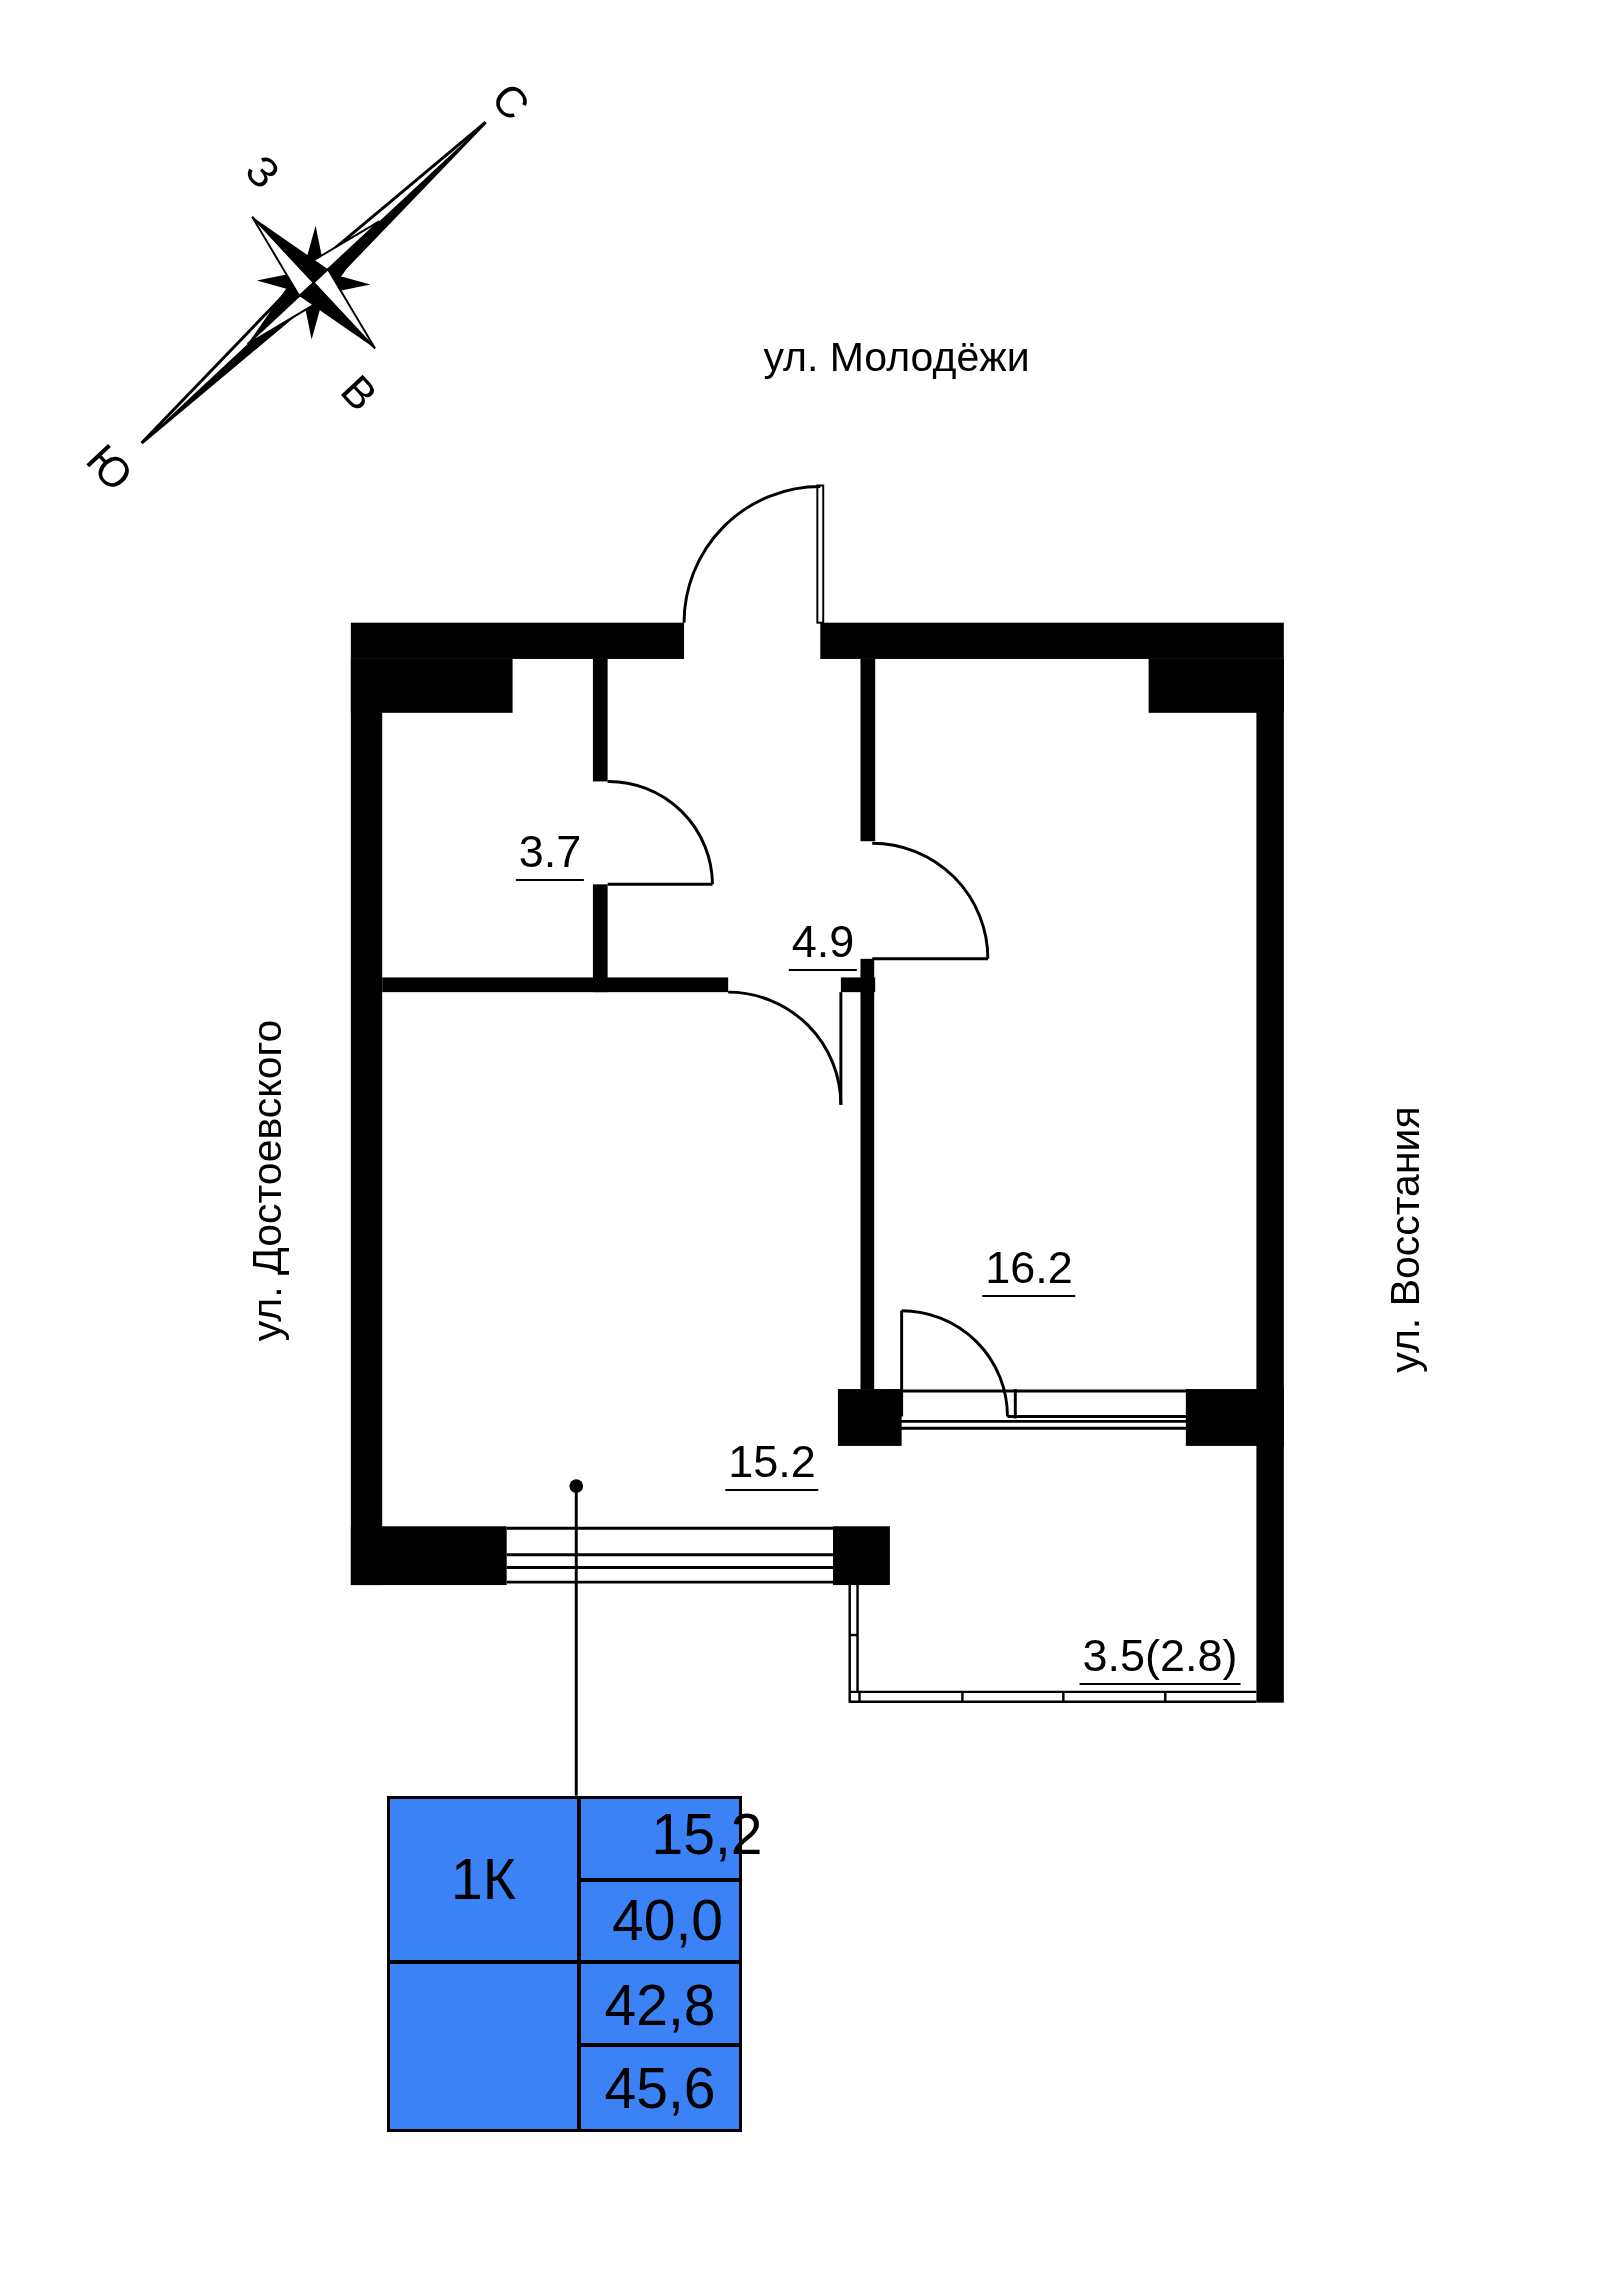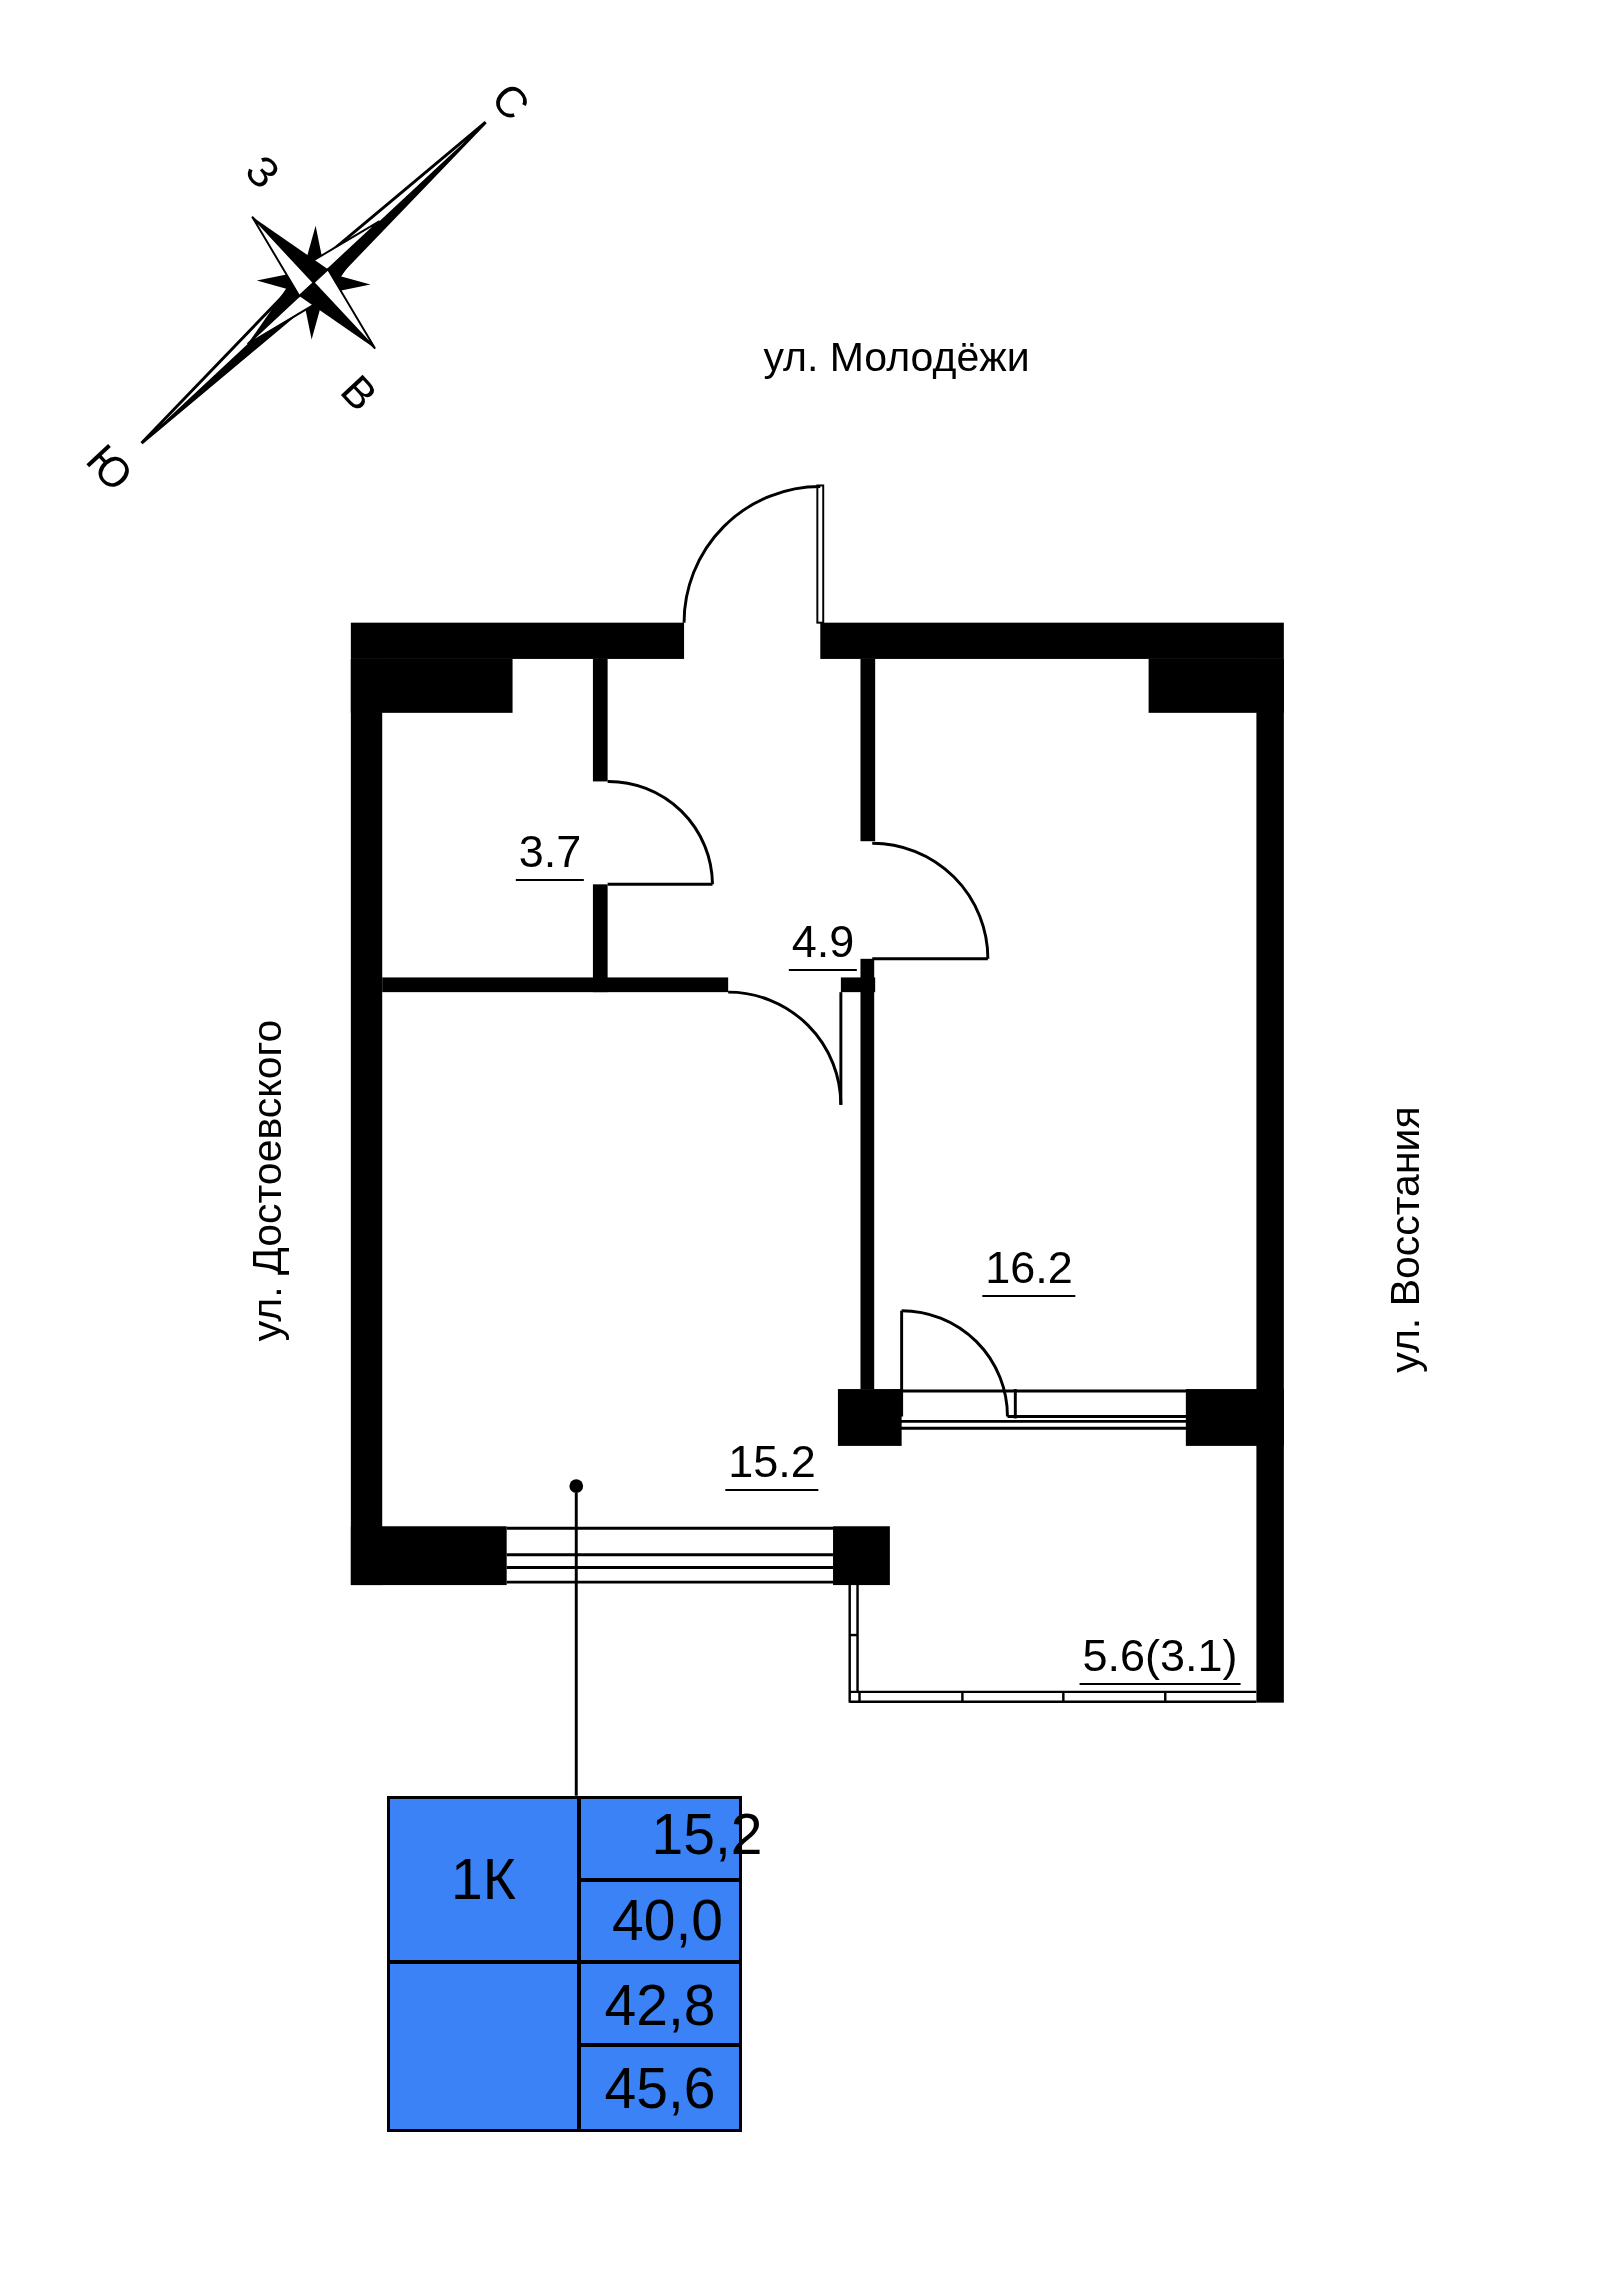--- a/index.html
+++ b/index.html
@@ -156,21 +156,21 @@
   </svg>
 
   <div class="street" style="left:686px;top:337px;width:421px;">ул. Молодёжи</div>
   <div class="street vert" style="left:11.8px;top:1160px;width:510px;">ул. Достоевского</div>
   <div class="street vert" style="left:1199px;top:1219px;width:412px;">ул. Восстания</div>
 
   <div class="room-label" style="left:550px;top:829px;">3.7</div>
   <div class="room-label" style="left:823px;top:919px;">4.9</div>
   <div class="room-label" style="left:997px;top:1245px;margin-left:32px;">16.2</div>
   <div class="room-label" style="left:772px;top:1439px;">15.2</div>
-  <div class="room-label" style="left:1160px;top:1633px;">5.6(3.1)</div>
+  <div class="room-label" style="left:1160px;top:1633px;">3.5(2.8)</div>
 
   <div class="info-table">
     <div class="vline"></div>
     <div class="hline-full"></div>
     <div class="hline-r1"></div>
     <div class="hline-r3"></div>
     <div class="cell type">1К</div>
     <div class="cell v1">15,2</div>
     <div class="cell v2">40,0</div>
     <div class="cell v3">42,8</div>

